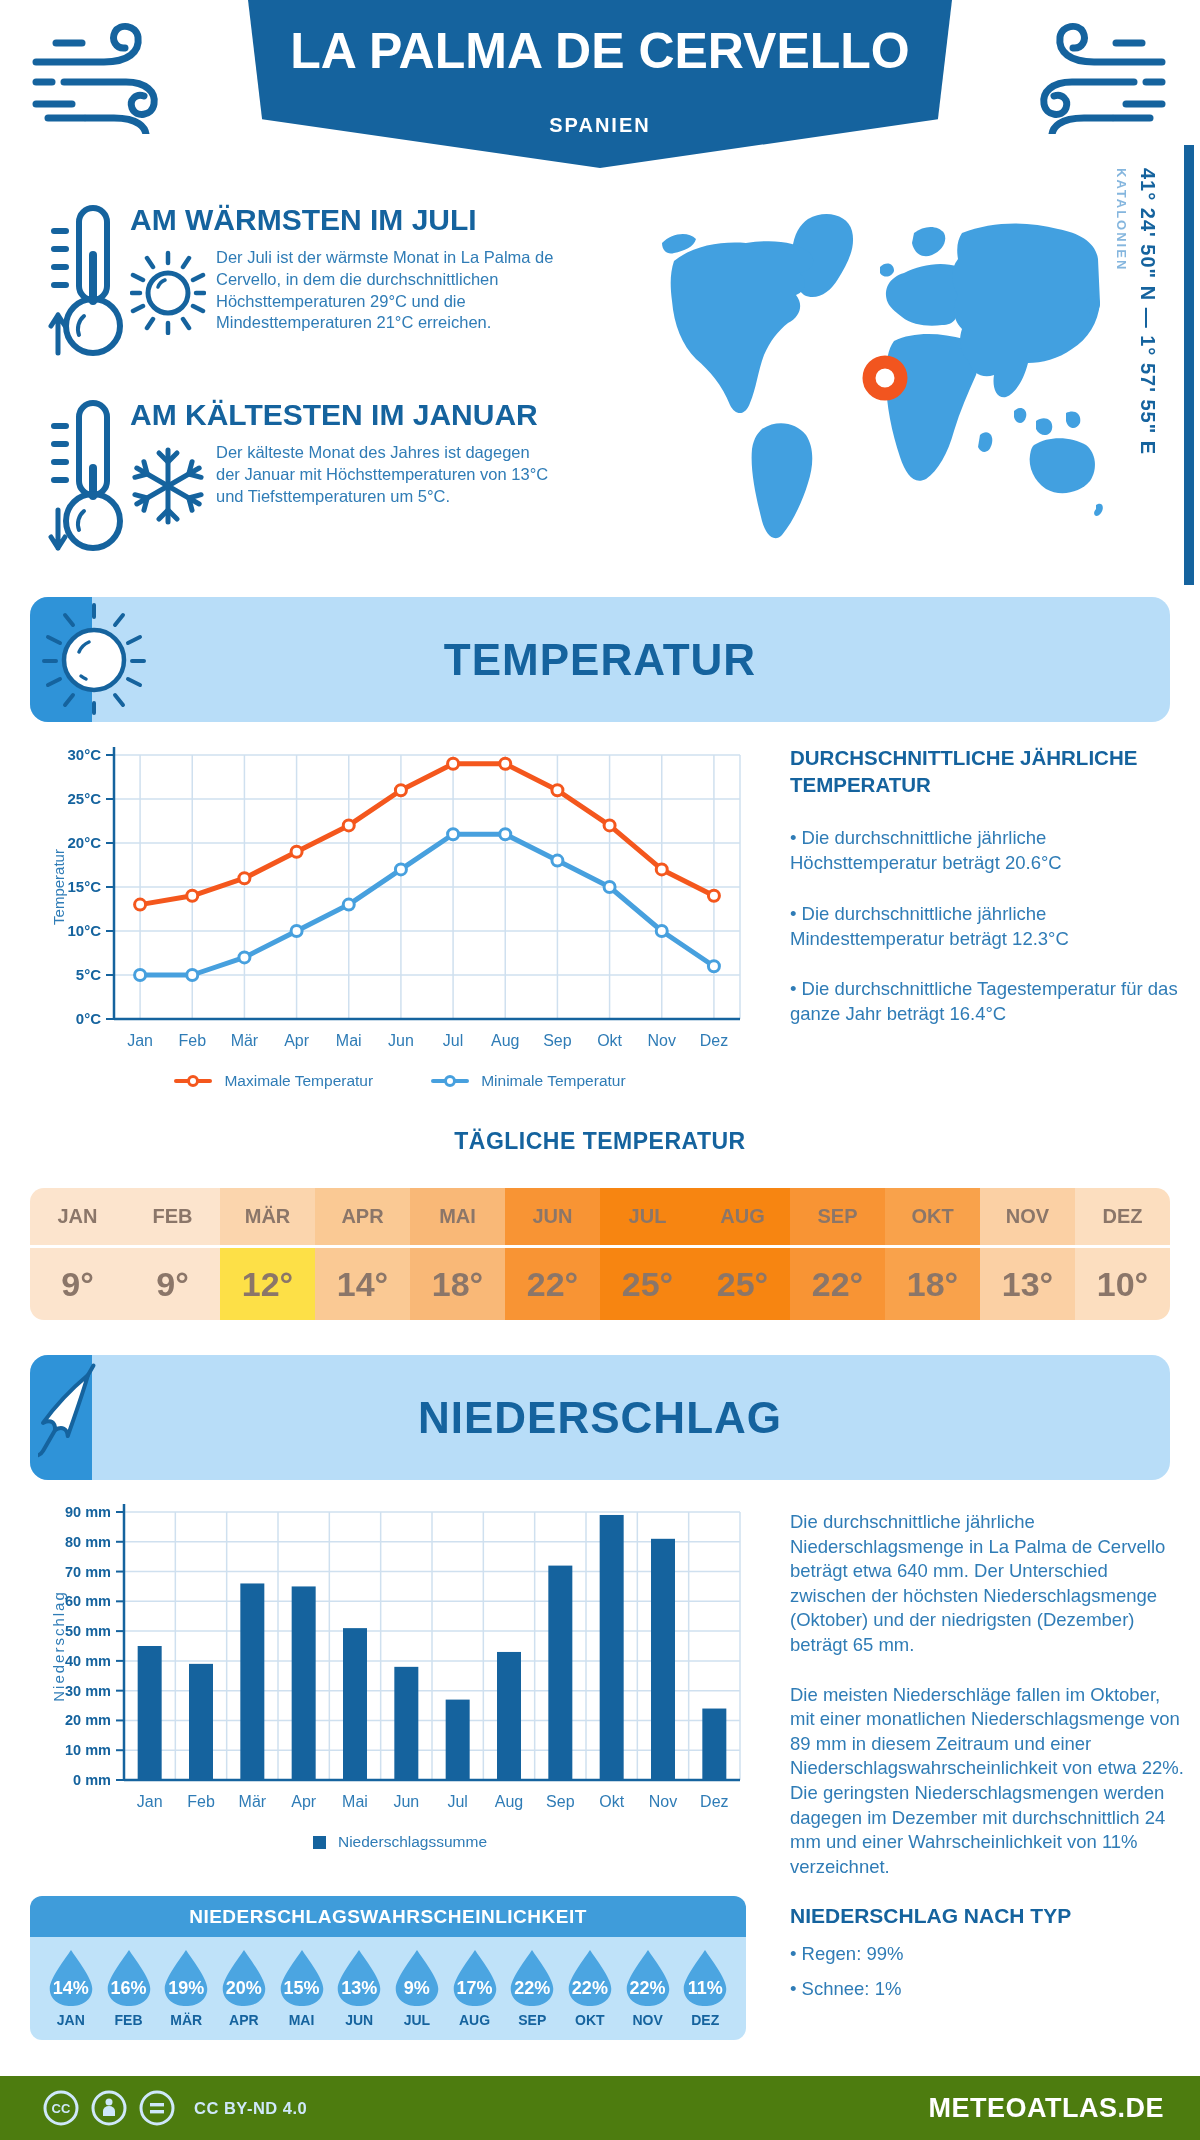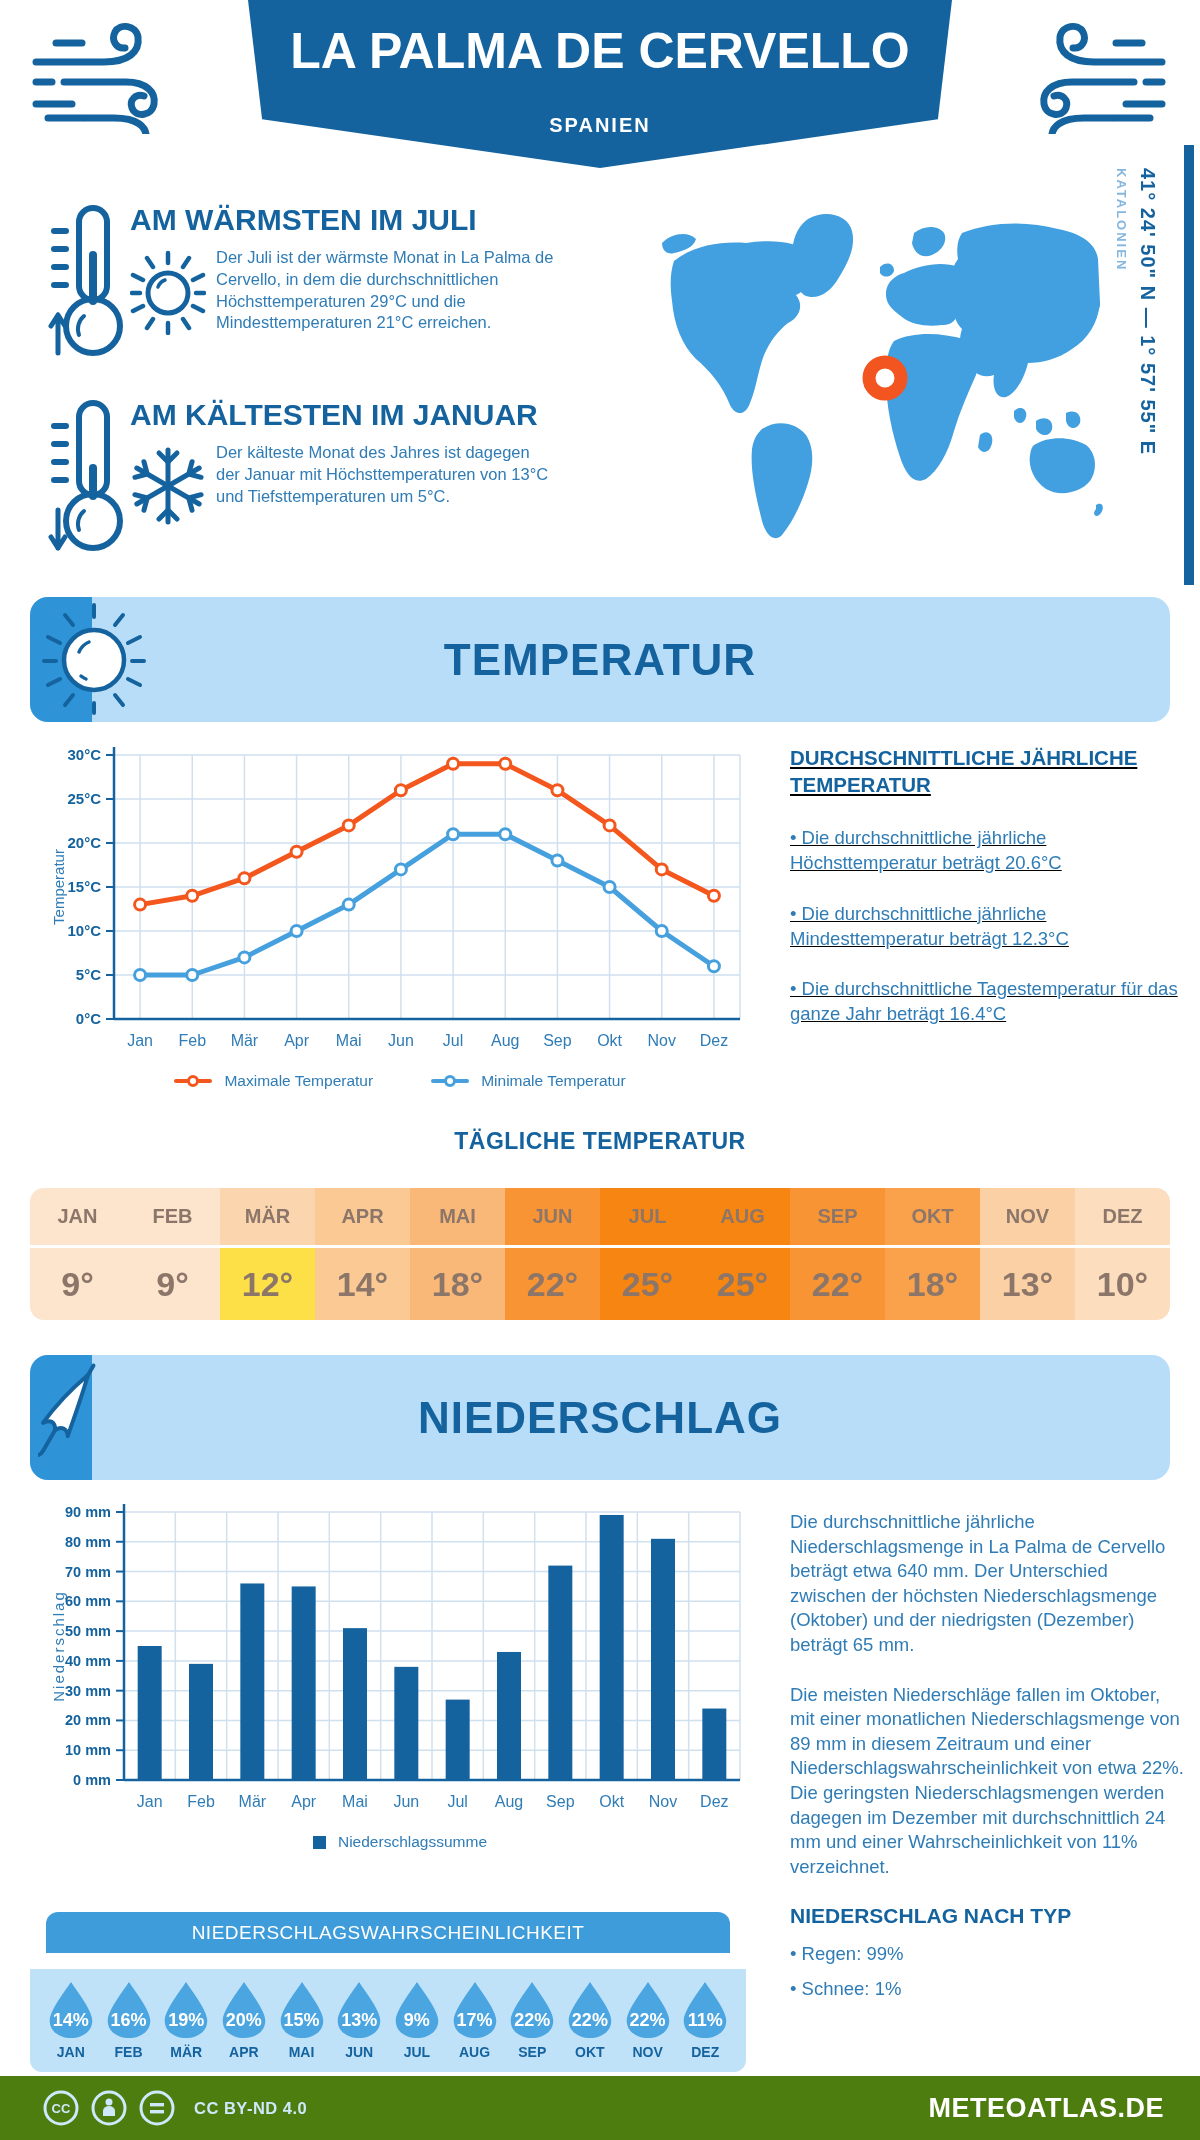--- a/index.html
+++ b/index.html
@@ -52,21 +52,21 @@
           align-items:center;gap:58px;color:#2f7cb6;font-size:15.5px;}
   #temp-legend{top:1072px;}
   #precip-legend{top:1833px;}
   .leg-item{display:flex;align-items:center;gap:12px;}
   .sw{display:inline-block;width:38px;height:4px;border-radius:2px;position:relative;}
   .sw .dot{position:absolute;left:50%;top:50%;width:6px;height:6px;background:#fff;
           border:3px solid;border-radius:50%;transform:translate(-50%,-50%);}
   .leg-sq{display:inline-block;width:13px;height:13px;background:#15639e;}
 
   
-  .annual{position:absolute;left:790px;top:745px;width:392px;text-decoration:underline;}
+  .annual{position:absolute;left:790px;top:745px;width:392px;}
   .annual h3{margin:0 0 28px;font-size:20.5px;font-weight:bold;color:#15639e;line-height:1.3;}
   .annual p{margin:0 0 26px;font-size:18.5px;color:#2f7cb6;line-height:1.34;}
 
   
   .daily-title{position:absolute;left:0;top:1128px;width:100%;text-align:center;margin:0;
           font-size:23px;font-weight:bold;color:#15639e;letter-spacing:0.5px;}
   .daily{position:absolute;left:30px;top:1188px;width:1140px;border-radius:14px;overflow:hidden;}
   .daily .row{display:flex;}
   .daily .cell{flex:1;text-align:center;color:#8b7669;font-weight:bold;}
   .daily .mrow .cell{height:57px;line-height:57px;font-size:20px;border-bottom:3px solid #fff;}
@@ -74,21 +74,21 @@
 
   
   .precip-text{position:absolute;left:790px;top:1498px;width:394px;}
   .precip-text p{margin:12px 0 25px;font-size:18.5px;color:#2f7cb6;line-height:1.33;}
   .precip-text h3{margin:10px 0 14px;font-size:21px;font-weight:bold;color:#15639e;}
   .pt-bullet{margin:0 0 10px !important;}
 
   
   .prob{position:absolute;left:30px;top:1896px;width:716px;}
   .prob-header{height:41px;background:#3f9cda;border-radius:12px 12px 0 0;color:#fff;
-          text-align:center;line-height:41px;font-weight:normal;font-size:19px;letter-spacing:0.5px;margin:16px;}
+          text-align:center;line-height:41px;font-weight:bold;font-size:19px;letter-spacing:0.5px;margin:0;}
   .prob-body{background:#bfe2f9;border-radius:0 0 12px 12px;padding:12px 12px 12px;display:flex;}
   .drop-col{flex:1;text-align:center;position:relative;}
   .drop-col svg{display:block;margin:0 auto;}
   .pct{position:absolute;top:29px;left:0;right:0;color:#fff;font-weight:bold;font-size:18px;}
   .drop-month{margin-top:5px;font-size:14px;font-weight:bold;color:#15639e;}
 
   
   .footer{position:absolute;left:0;top:2076px;width:1200px;height:64px;background:#4d7c0f;
           display:flex;align-items:center;}
   .cc-group{margin-left:42px;display:flex;gap:10px;align-items:center;}

